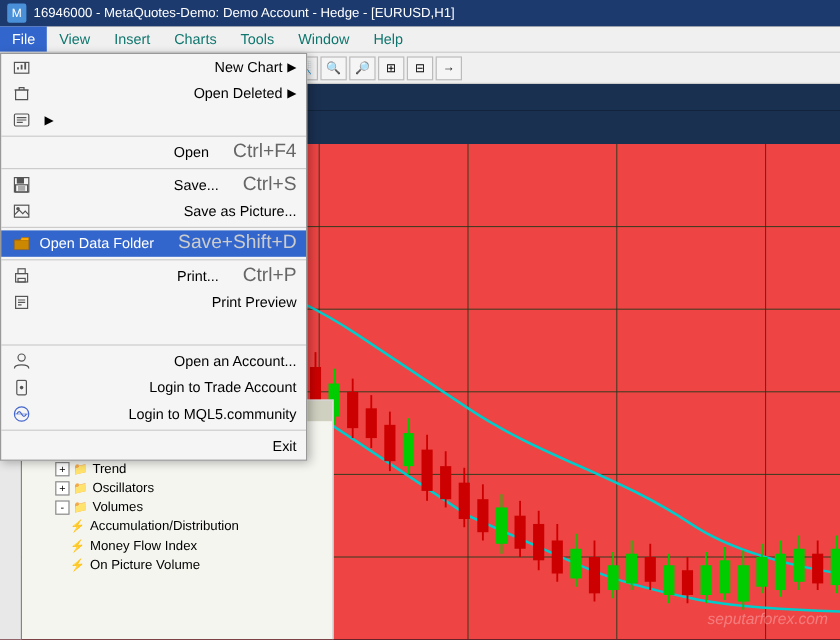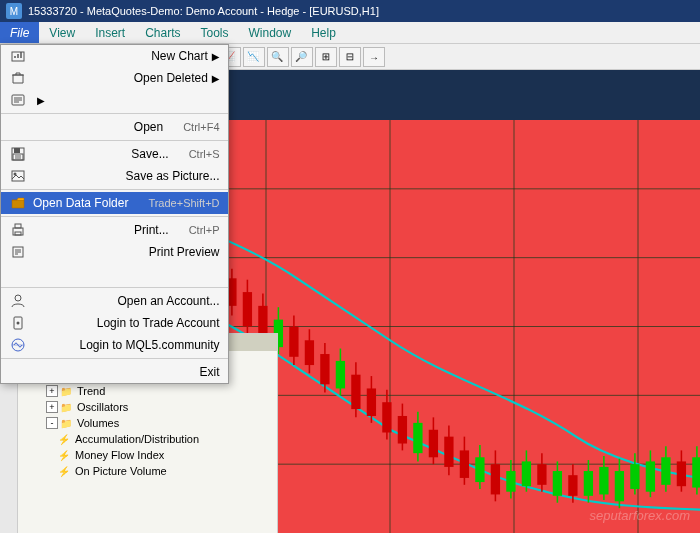--- a/index.html
+++ b/index.html
@@ -50,21 +50,20 @@
       cursor: pointer;
       font-size: 12px;
       color: #0f766e;
       height: 100%;
       display: flex;
       align-items: center;
     }
     .menu-item:hover, .menu-item.active {
       background: #3366cc;
       color: white;
-      font-style: italic;
     }
     .menu-item.active {
       background: #3366cc;
       color: white;
     }
 
     
     .toolbar {
       background: #f0f0f0;
       display: flex;
@@ -335,21 +334,21 @@
       align-items: center;
       justify-content: center;
       flex-shrink: 0;
     }
     .dropdown-item .item-label {
       flex: 1;
       font-size: 12px;
       text-align: right;
     }
     .dropdown-item .item-shortcut {
-      font-size: 11px;
+      font-size: 16px;
       color: #666;
       margin-left: 20px;
       text-align: center;
     }
     .dropdown-item.highlighted .item-shortcut {
       color: #ccc;
     }
     .dropdown-item .item-arrow {
       font-size: 10px;
       margin-left: 4px;
@@ -377,21 +376,21 @@
       right: 0;
       bottom: 0;
       background: #ef4444;
     }
   </style>
 </head>
 <body>
 
 <div class="title-bar">
   <div class="title-bar-icon">M</div>
-  <span>15333720 - MetaQuotes-Demo: Demo Account - Hedge - [EURUSD,H1]</span>
+  <span>16946000 - MetaQuotes-Demo: Demo Account - Hedge - [EURUSD,H1]</span>
 </div>
 
 <div class="menu-bar">
   <div class="menu-item active">File</div>
   <div class="menu-item">View</div>
   <div class="menu-item">Insert</div>
   <div class="menu-item">Charts</div>
   <div class="menu-item">Tools</div>
   <div class="menu-item">Window</div>
   <div class="menu-item">Help</div>
@@ -739,21 +738,21 @@
     <div class="dropdown-divider"></div>
 
     <div class="dropdown-item highlighted">
       <span class="item-icon">
         <svg width="14" height="14" viewBox="0 0 14 14">
           <path d="M1,4 L1,12 L13,12 L13,4 Z" fill="#cc8800" stroke="#aa6600" stroke-width="0.5"></path>
           <path d="M1,4 L6,4 L7,2 L13,2 L13,4" fill="#ffaa00" stroke="#aa6600" stroke-width="0.5"></path>
         </svg>
       </span>
       <span class="item-label">Open Data Folder</span>
-      <span class="item-shortcut" style="color:#ccc;">Trade+Shift+D</span>
+      <span class="item-shortcut" style="color:#ccc;">Save+Shift+D</span>
     </div>
 
     <div class="dropdown-divider"></div>
 
     <div class="dropdown-item">
       <span class="item-icon">
         <svg width="14" height="14" viewBox="0 0 14 14">
           <rect x="2" y="5" width="10" height="7" fill="none" stroke="#555" stroke-width="1"></rect>
           <rect x="4" y="1" width="6" height="4" fill="none" stroke="#555" stroke-width="1"></rect>
           <rect x="4" y="9" width="6" height="3" fill="none" stroke="#555" stroke-width="1"></rect>

